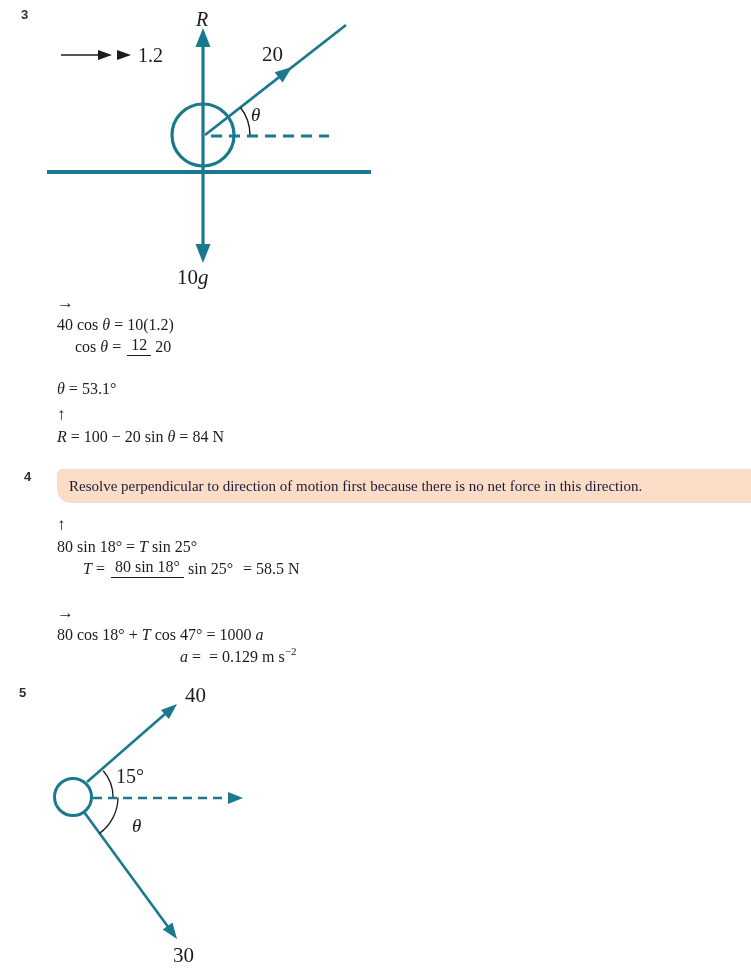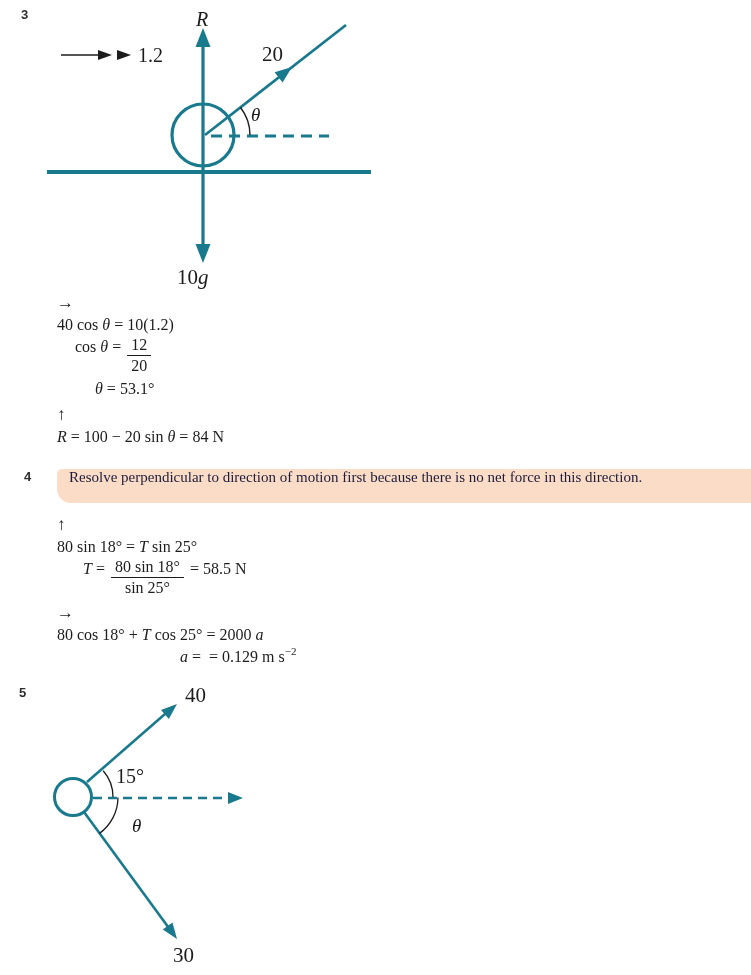--- a/index.html
+++ b/index.html
@@ -8,28 +8,28 @@
   .pnum{position:absolute;font-family:"Liberation Sans",sans-serif;font-weight:bold;
         font-size:13px;color:#2e2e2e;}
   
   .eqs{position:absolute;font-size:16px;color:#1c1c1c;}
   .eq{white-space:pre;height:22px;line-height:22px;}
   .dir{white-space:pre;height:20px;line-height:18px;font-size:17px;}
   .it{font-style:italic;}
   .frow{display:flex;align-items:flex-start;height:42px;}
   .frow span{white-space:pre;}
   .lhs,.rhs{display:inline-block;}
-  .frac{display:inline-flex;flex-direction:column;align-items:center;margin:0 2px;}
+  .frac{display:inline-flex;flex-direction:row;align-items:center;margin:0 2px;}
   .frac .num{padding:0 4px 1px 4px;border-bottom:1.3px solid #1c1c1c;line-height:18px;text-align:center;}
   .frac .den{padding:1px 4px 0 4px;line-height:18px;text-align:center;}
   .sup{font-size:11px;position:relative;top:-6px;}
   
   .tipbox{position:absolute;left:57px;top:469px;width:694px;height:34px;
           background:#fbdcc7;border-radius:5px 0 0 14px;
-          display:flex;align-items:flex-start;}
+          display:flex;align-items:center;}
   .tipbox span{padding-left:12px;font-size:15px;color:#1c1c3a;}
   
   svg{position:absolute;overflow:visible;}
   .teal{stroke:#19798d;fill:none;}
   .tealfill{fill:#19798d;stroke:none;}
   .blk{stroke:#1c1c1c;fill:none;}
   .blkfill{fill:#1c1c1c;stroke:none;}
   .svgtxt{font-family:"Liberation Serif",serif;fill:#1c1c1c;}
 </style>
 </head>
@@ -67,41 +67,41 @@
     <text class="svgtxt" x="137" y="284" font-size="21"><tspan>10</tspan><tspan class="it">g</tspan></text>
   </svg>
 
   <div class="eqs" style="left:57px;top:294px">
     <div class="dir"><span>→</span></div>
     <div class="eq"><span>40 cos </span><span class="it">θ</span><span> = 10(1.2)</span></div>
     <div class="eq frow" style="margin-left:18px">
       <span class="lhs"><span>cos </span><span class="it">θ</span><span> = </span></span>
       <span class="frac"><span class="num">12</span><span class="den">20</span></span>
     </div>
-    <div class="eq" style="margin-left:38px"><span class="it">θ</span><span> = 53.1°</span></div>
+    <div class="eq" style=""><span class="it">θ</span><span> = 53.1°</span></div>
     <div class="dir" style="margin-top:6px"><span>↑</span></div>
     <div class="eq" style=""><span class="it">R</span><span> = 100 − 20 sin </span><span class="it">θ</span><span> = 84 N</span></div>
   </div>
 
   <div class="pnum" style="left:24px;top:469px">4</div>
 
   <div class="tipbox">
     <span>Resolve perpendicular to direction of motion first because there is no net force in this direction.</span>
   </div>
 
   <div class="eqs" style="left:57px;top:516px">
     <div class="dir"><span>↑</span></div>
     <div class="eq"><span>80 sin 18° = </span><span class="it">T</span><span> sin 25°</span></div>
     <div class="eq frow" style="margin-left:26px">
       <span class="lhs"><span class="it">T</span><span> = </span></span>
       <span class="frac"><span class="num">80 sin 18°</span><span class="den">sin 25°</span></span>
       <span class="rhs"> = 58.5 N</span>
     </div>
     <div class="dir" style="margin-top:4px"><span>→</span></div>
-    <div class="eq"><span>80 cos 18° + </span><span class="it">T</span><span> cos 25° = 2000 </span><span class="it">a</span></div>
+    <div class="eq"><span>80 cos 18° + </span><span class="it">T</span><span> cos 47° = 1000 </span><span class="it">a</span></div>
     <div class="eq frow" style="margin-left:123px">
       <span class="lhs"><span class="it">a</span><span> = </span></span>
       <span class="rhs"> = 0.129 m s</span><span class="sup">−2</span>
     </div>
   </div>
 
   <div class="pnum" style="left:19px;top:685px">5</div>
 
   <svg style="left:40px;top:685px" width="230" height="290" viewBox="0 0 230 290">
 

